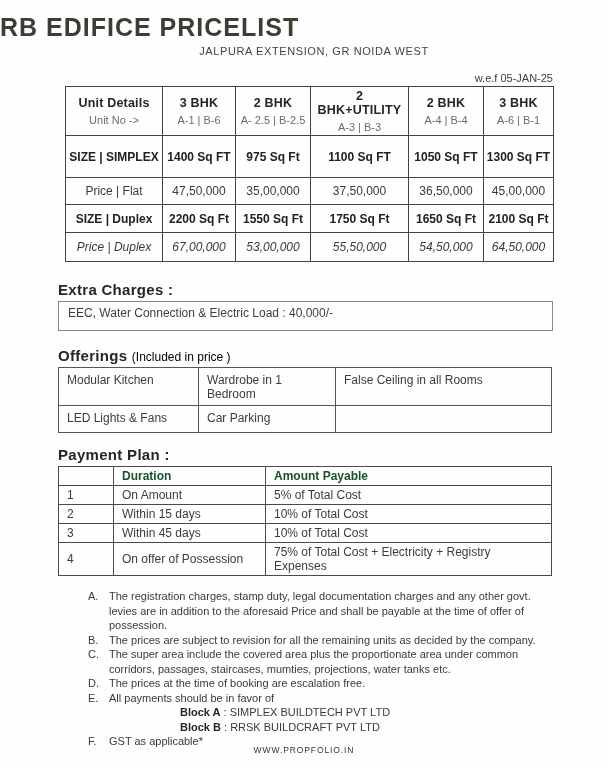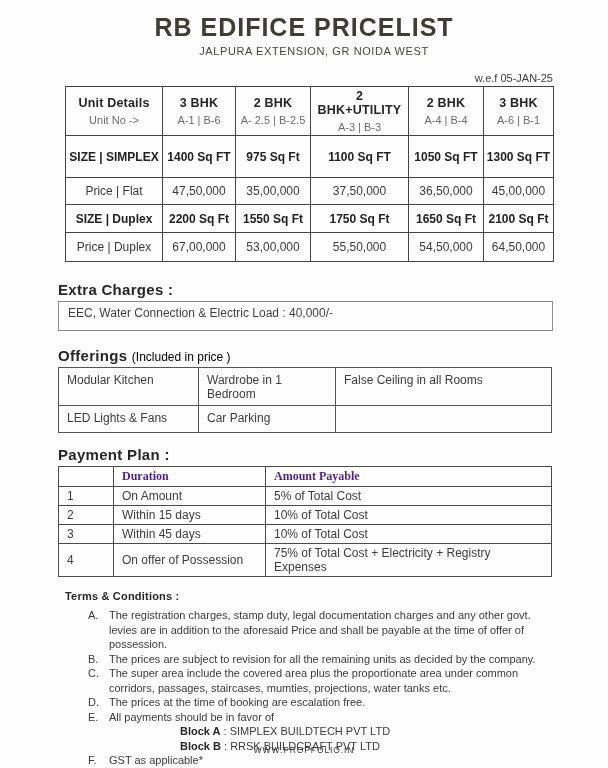--- a/index.html
+++ b/index.html
@@ -5,21 +5,21 @@
   * { box-sizing: border-box; }
   html, body { margin: 0; padding: 0; background: #e8e8e8; }
   .page {
     width: 608px; height: 768px; margin: 0 auto; position: relative;
     background: #fefefe; overflow: hidden;
     font-family: "Liberation Sans", sans-serif;
     color: #3a3a3a;
   }
   
   .title {
-    padding-top: 13px; text-align: center;
+    padding-top: 13px; 
     font-size: 25px; font-weight: 700; letter-spacing: 1px;
     color: #3e3d33;
   }
   .subtitle {
     margin-top: 3px; text-align: center;
     font-size: 11px; letter-spacing: 0.6px; color: #45443b; padding-left: 20px;
   }
   .wef {
     margin: 15px 55px 2px 0; text-align: right;
     font-size: 11px; color: #3d3d3d;
@@ -30,21 +30,21 @@
     border-collapse: collapse; table-layout: fixed;
   }
   .price-table td {
     border: 1px solid #444444; text-align: center; vertical-align: middle;
     font-size: 12px; color: #3a3a3a; padding: 2px; overflow: hidden;
   }
   .price-table tr.r-header   { height: 47px; }
   .price-table tr.r-simplex  { height: 42px; }
   .price-table tr.r-flat     { height: 27px; }
   .price-table tr.r-dupsize  { height: 28px; }
-  .price-table tr.r-dupprice { height: 29px; }
+  .price-table tr.r-dupprice { height: 29px; font-style: italic; }
   .price-table tr.bold-row td { font-weight: 700; color: #222222; font-size: 12px; }
   .ph-main { font-weight: 700; font-size: 12.5px; color: #262626; letter-spacing: 0.2px; }
   .ph-sub  { font-size: 11px; color: #6b6b6b; margin-top: 4px; font-weight: 400; }
   
   .section { margin-left: 58px; width: 495px; }
   .sec-heading {
     font-size: 15px; font-weight: 700; color: #262626; letter-spacing: 0.3px;
   }
   .sec-note { font-size: 12px; font-weight: 400; color: #000000; letter-spacing: 0; }
   .extra-sec { margin-top: 19px; }
@@ -57,21 +57,21 @@
   .offer-table td {
     border: 1px solid #555555; font-size: 12px; color: #3c3c3c;
     vertical-align: top; padding: 5px 6px 4px 8px; height: 27px;
   }
   .pay-sec { margin-top: 13px; }
   .pay-table { width: 493px; border-collapse: collapse; margin-top: 3px; table-layout: fixed; }
   .pay-table td {
     border: 1px solid #4a4a4a; font-size: 12px; color: #3c3c3c;
     padding: 2px 8px; height: 16px; vertical-align: middle;
   }
-  .pay-table tr.pt-head td { font-weight: 700; color: #4c1d95; font-family: Liberation Serif, serif; }
+  .pay-table tr.pt-head td { font-weight: 700; color: #14532d; }
   
   .terms-sec { margin-left: 65px; margin-top: 13px; width: 492px; }
   .terms-heading { font-size: 11px; font-weight: 700; color: #262626; letter-spacing: 0.2px; }
   .terms-list { margin-top: 6px; font-size: 11px; color: #3a3a3a; }
   .term { display: flex; padding-left: 23px; line-height: 14.5px; }
   .term-letter { flex: none; width: 21px; }
   .term-text { flex: 1; }
   .term-block { padding-left: 115px; line-height: 14.5px; }
   .term-block b { color: #262626; }
   
@@ -223,21 +223,20 @@
       <tr>
         <td>4</td>
         <td>On offer of Possession</td>
         <td>75% of Total Cost + Electricity + Registry Expenses</td>
       </tr>
       </tbody>
     </table>
   </div>
 
   <div class="terms-sec">
-    <div class="terms-heading">Terms &amp; Conditions :</div>
     <div class="terms-list">
       <div class="term">
         <span class="term-letter">A.</span>
         <span class="term-text">The registration charges, stamp duty, legal documentation charges and any other govt. levies are in addition to the aforesaid Price and shall be payable at the time of offer of possession.</span>
       </div>
       <div class="term">
         <span class="term-letter">B.</span>
         <span class="term-text">The prices are subject to revision for all the remaining units as decided by the  company.</span>
       </div>
       <div class="term">

